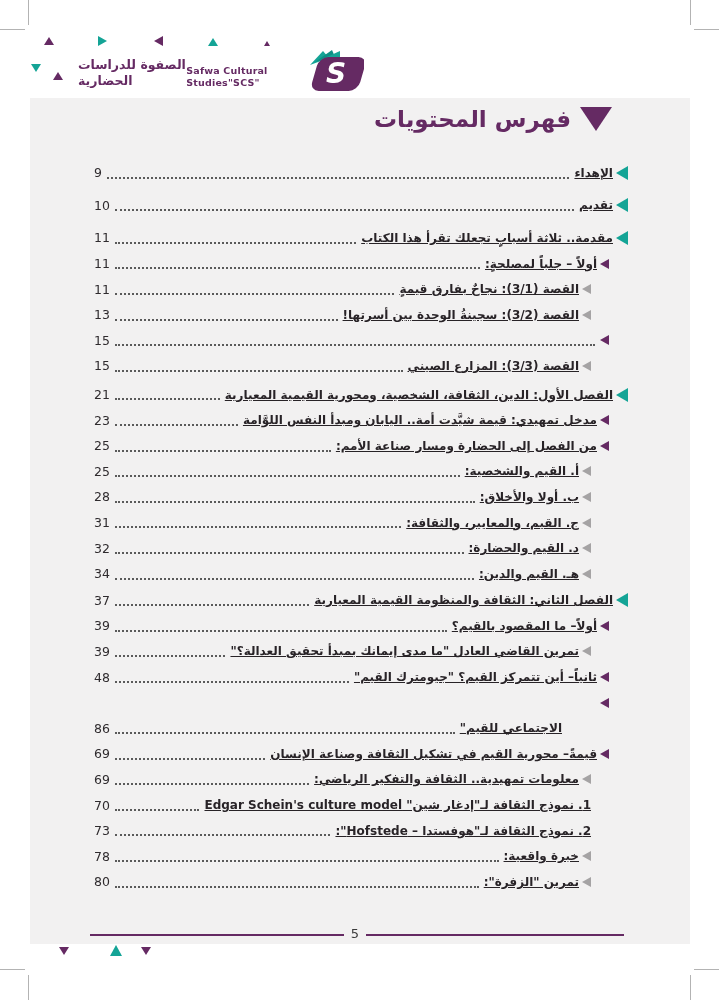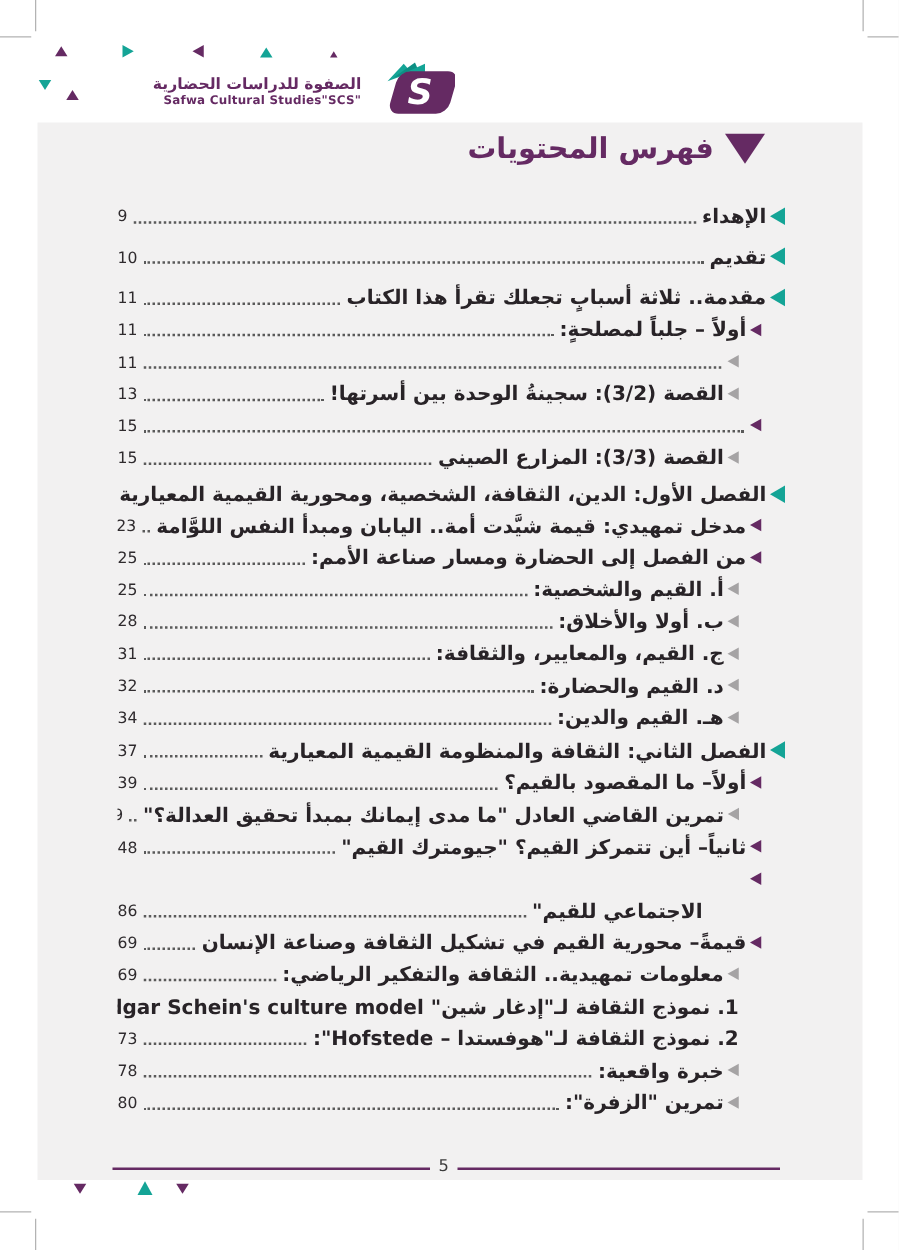--- a/index.html
+++ b/index.html
@@ -40,21 +40,21 @@
   .big-lf-t{border-width:15px 25px 15px 0;border-color:transparent var(--teal) transparent transparent;}
   .d1{left:44px;top:37px;}  .d2{left:98px;top:36px;}  .d3{left:154px;top:36px;}
   .d4{left:208px;top:38px;} .d5{left:264px;top:41px;} .d6{left:31px;top:64px;}
   .d7{left:53px;top:72px;}  .d8{left:59px;top:119px;} .d9{left:41px;top:874px;border-width:11px 6.5px 0 6.5px;}
   .d10{left:54px;top:905px;border-width:0 6.5px 11px 6.5px;}
   .d11{left:85px;top:899px;} .d12{left:112px;top:896px;} .d13{left:146px;top:899px;}
   .d14{left:59px;top:947px;} .d15{left:110px;top:945px;border-width:0 6.5px 11px 6.5px;} .d16{left:141px;top:947px;}
   
   .logo{position:absolute;left:78px;top:47px;width:286px;height:52px;
         display:flex;align-items:center;justify-content:flex-end;gap:5px;}
-  .logo-text{display:flex;flex-direction:column;align-items:flex-end;line-height:1.25;}
+  .logo-text{display:flex;flex-direction:row;align-items:flex-end;line-height:1.25;}
   .logo-ar{color:var(--purple);font-weight:bold;font-size:12.5px;}
   .logo-en{color:var(--purple);font-size:9.5px;font-weight:600;letter-spacing:.2px;}
   .logo-mark{flex-shrink:0;}
   
   .panel{position:absolute;left:30px;top:98px;width:660px;height:846px;background:var(--panel);}
   
   .page-title{position:absolute;top:8px;right:78px;display:flex;align-items:center;gap:9px;direction:rtl;}
   .title-tri{width:0;height:0;border-left:16px solid transparent;border-right:16px solid transparent;
              border-top:24px solid var(--purple);flex-shrink:0;}
   .title-txt{color:var(--purple);font-weight:bold;font-size:23px;white-space:nowrap;}
@@ -67,21 +67,21 @@
   .toc-row:nth-child(17){margin-top:1px;}
   .bullet{width:0;height:0;border-style:solid;flex-shrink:0;}
   .b-teal{border-width:7px 12px 7px 0;border-color:transparent var(--teal) transparent transparent;}
   .b-purple{border-width:5px 9px 5px 0;border-color:transparent var(--purple) transparent transparent;}
   .b-gray{border-width:5px 9px 5px 0;border-color:transparent var(--graytri) transparent transparent;}
   .lv-h1{padding-right:0;}
   .lv-h2{padding-right:19px;}
   .lv-h3{padding-right:37px;}
   .lv-num{padding-right:37px;}
   .lv-cont{padding-right:66px;}
-  .txt{font-weight:bold;font-size:16px;color:var(--ink);white-space:nowrap;flex-shrink:0;}
+  .txt{font-weight:bold;font-size:12px;color:var(--ink);white-space:nowrap;flex-shrink:0;text-decoration:underline;}
   .dots{flex:1 1 8px;min-width:6px;height:0;border-bottom:2px dotted var(--dots);
         align-self:flex-end;margin-bottom:7px;margin-left:2px;margin-right:2px;}
   .num{direction:ltr;text-align:left;font-size:12.5px;color:#2f2b2e;white-space:nowrap;flex-shrink:0;}
   
   .fline{position:absolute;height:1.5px;background:var(--purple);top:934px;}
   .fl1{left:90px;width:254px;}
   .fl2{left:366px;width:258px;}
   .page-num{position:absolute;left:344px;top:926px;width:22px;text-align:center;
             font-size:13px;color:#3b3b3b;}
 </style>
@@ -155,20 +155,21 @@
     <span class="num">11</span>
   </div>
       <div class="toc-row lv-h2">
     <span class="bullet b-purple"></span>
     <span class="txt">أولاً – جلباً لمصلحةٍ:</span>
     <span class="dots"></span>
     <span class="num">11</span>
   </div>
       <div class="toc-row lv-h3">
     <span class="bullet b-gray"></span>
+    <span class="txt">القصة (3/1): نجاحٌ بفارق قيمةٍ</span>
     <span class="dots"></span>
     <span class="num">11</span>
   </div>
       <div class="toc-row lv-h3">
     <span class="bullet b-gray"></span>
     <span class="txt">القصة (3/2): سجينةُ الوحدة بين أسرتها!</span>
     <span class="dots"></span>
     <span class="num">13</span>
   </div>
       <div class="toc-row lv-h2">

